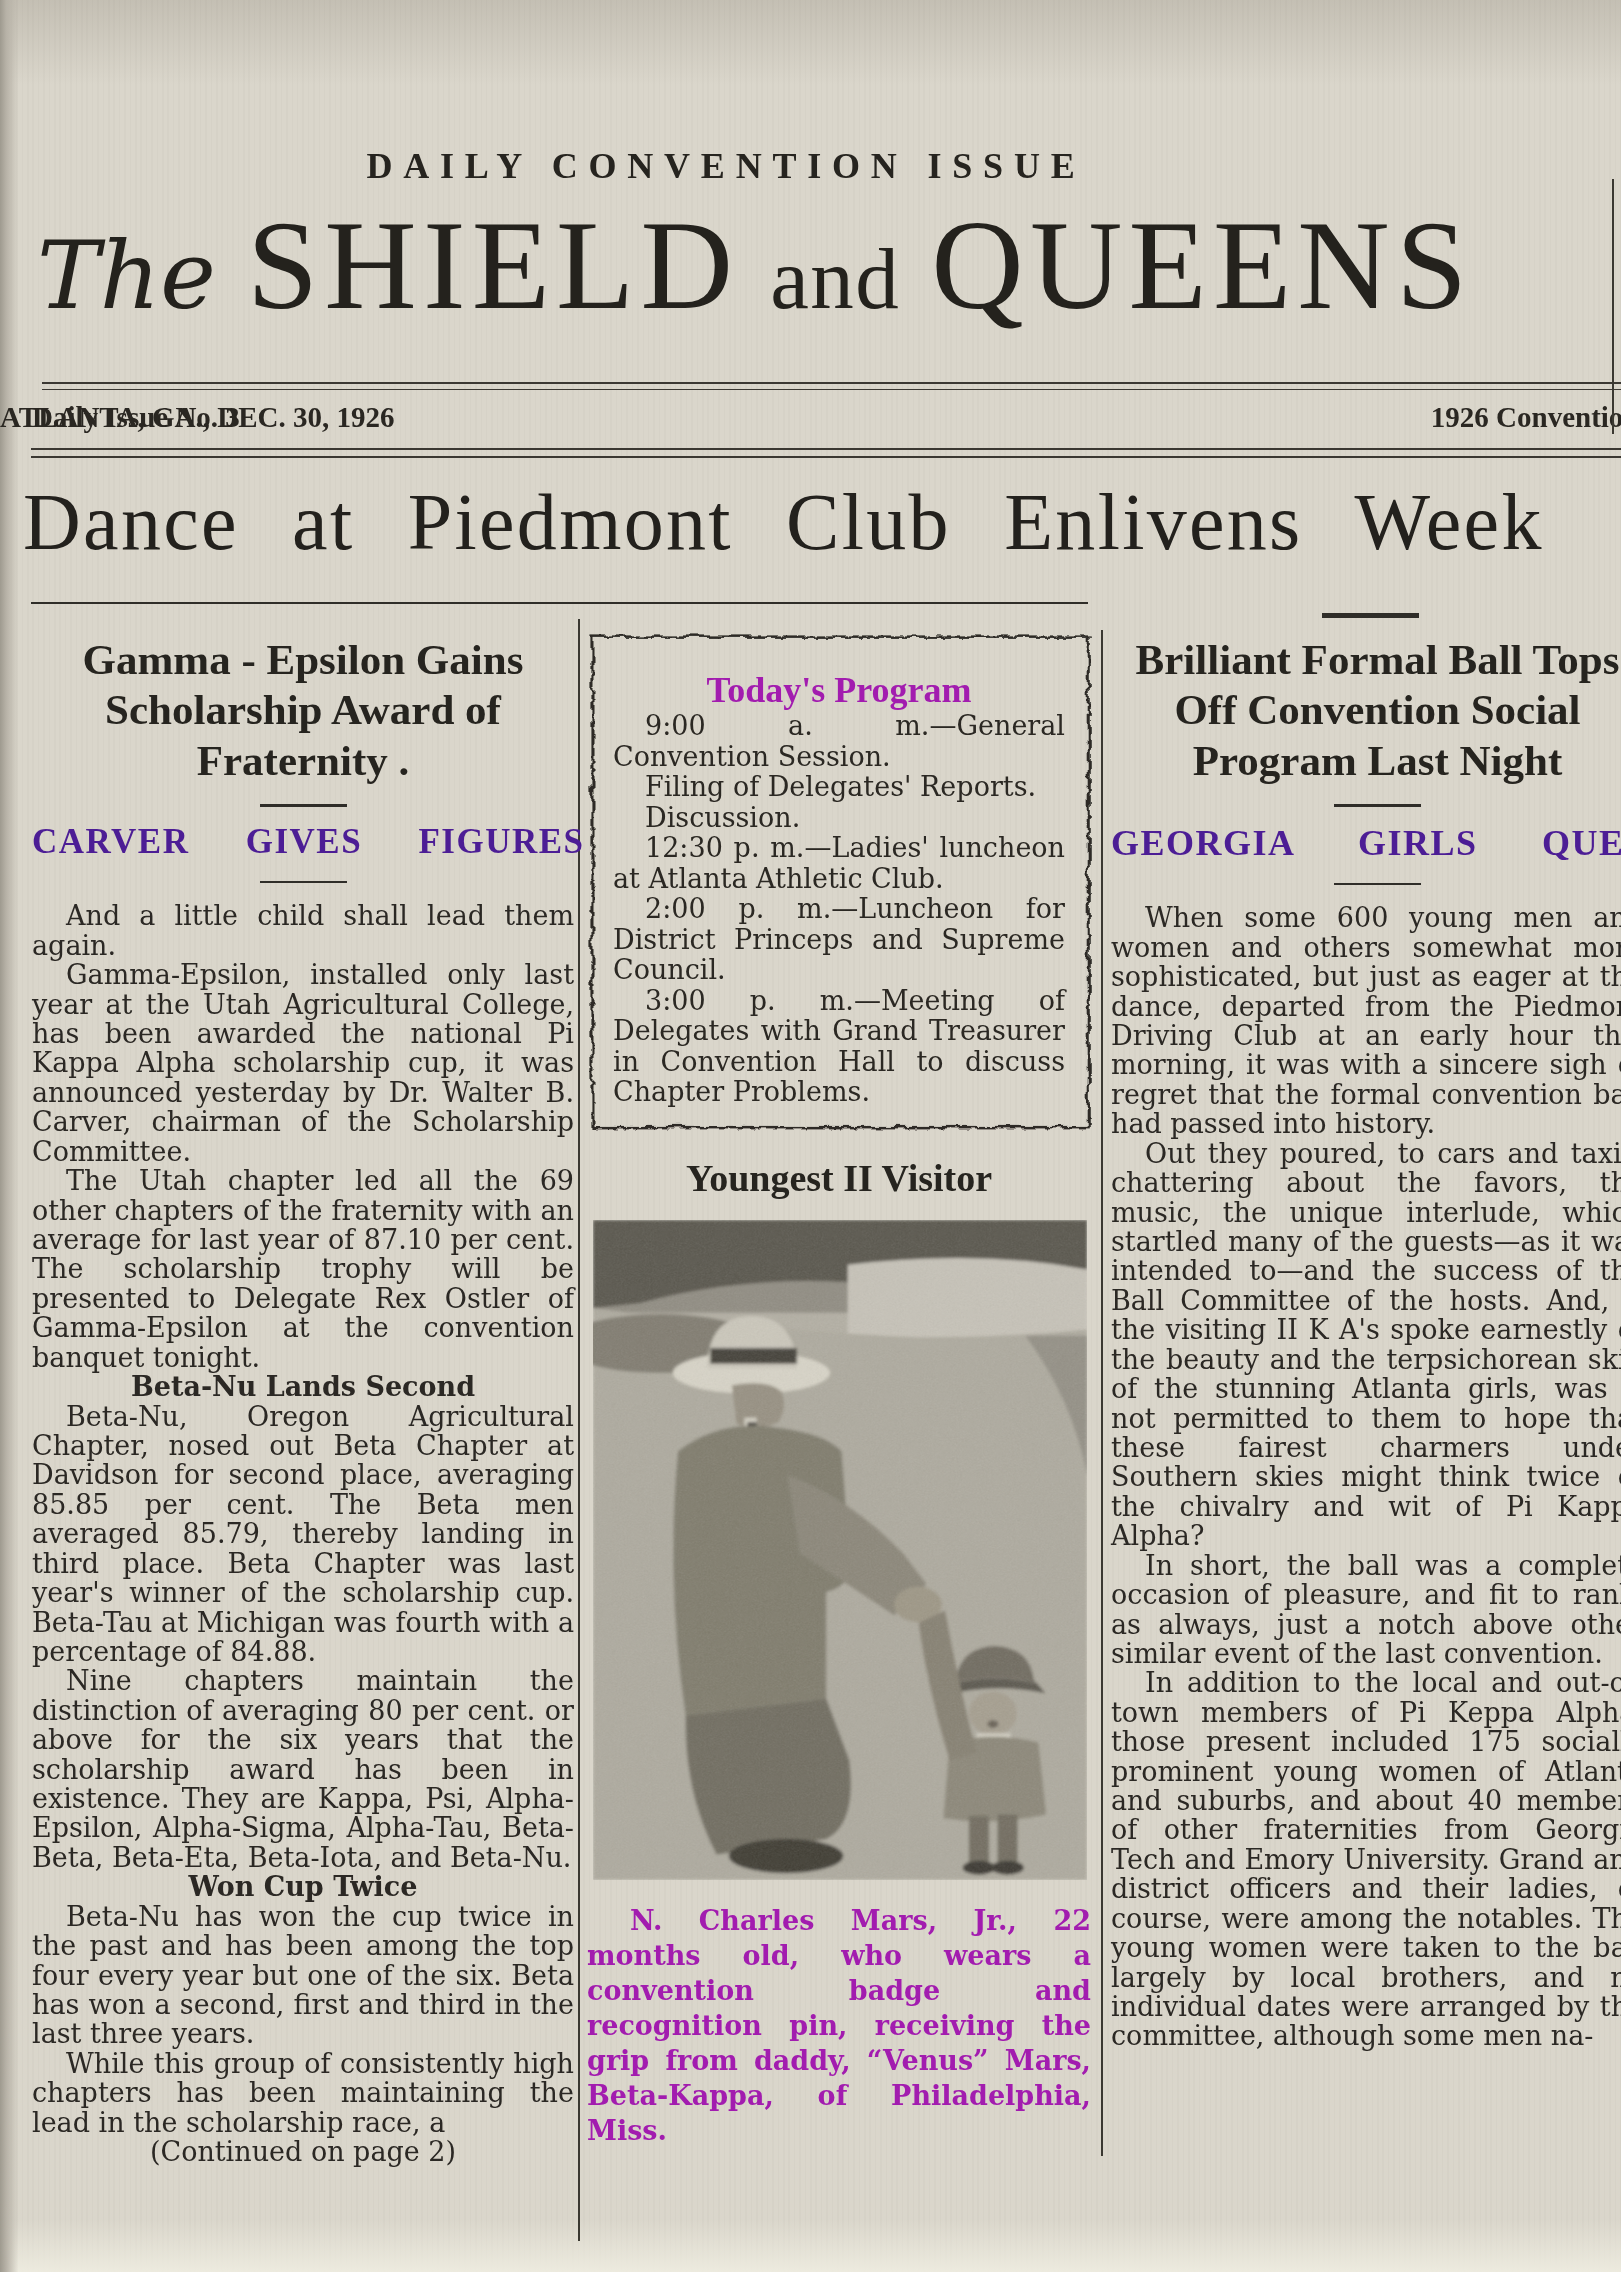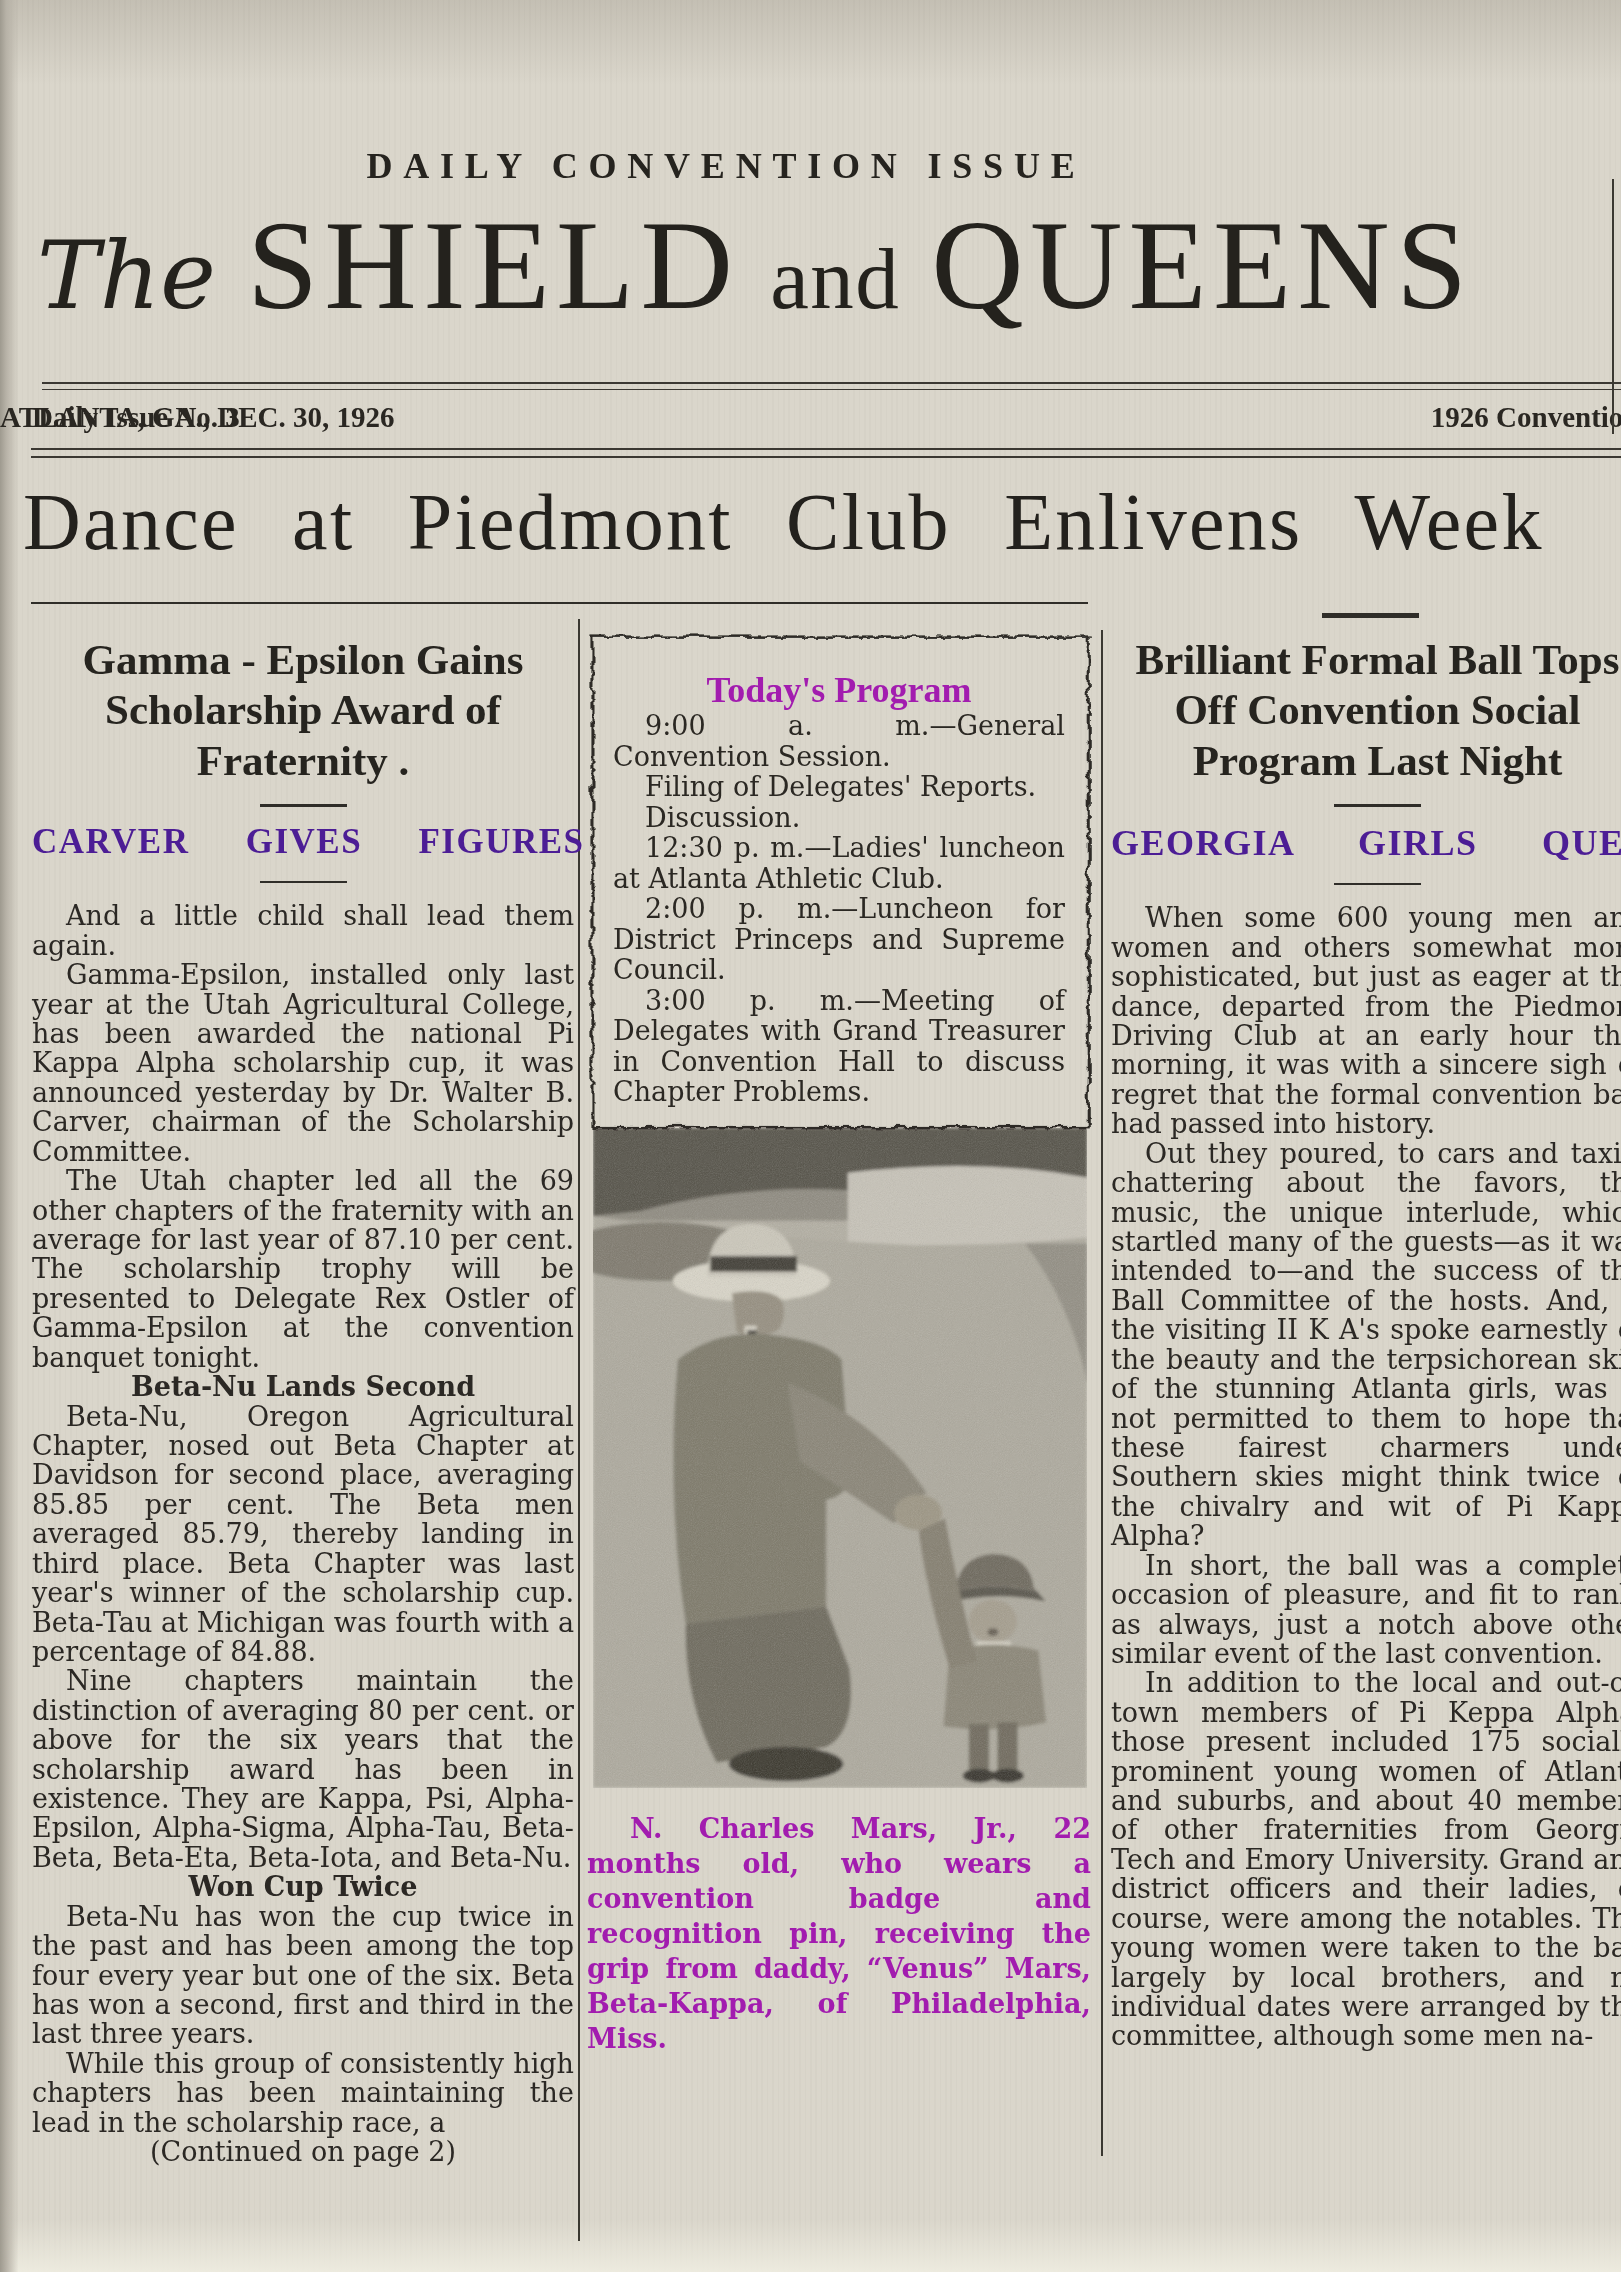--- a/index.html
+++ b/index.html
@@ -134,20 +134,21 @@
 
     <p>9:00 a. m.—General Convention Session.</p>
         <p>Filing of Delegates' Reports.</p>
         <p>Discussion.</p>
         <p>12:30 p. m.—Ladies' luncheon at Atlanta Athletic Club.</p>
         <p>2:00 p. m.—Luncheon for District Princeps and Supreme Council.</p>
         <p>3:00 p. m.—Meeting of Delegates with Grand Treasurer in Convention Hall to discuss Chapter Problems.</p>
       </div>
   </div>
 
+  <div class="photo-head">Youngest II Visitor</div>
 
   <figure class="photo">
     <svg viewBox="0 0 640 855" width="494" height="660" aria-hidden="true">
       <defs>
         <filter id="soft">
             <feGaussianBlur stdDeviation="2.2"></feGaussianBlur>
           </filter>
         <filter id="grain">
           <feTurbulence type="fractalNoise" baseFrequency="0.8" numOctaves="3" stitchTiles="stitch"></feTurbulence>
           <feColorMatrix type="saturate" values="0"></feColorMatrix>

